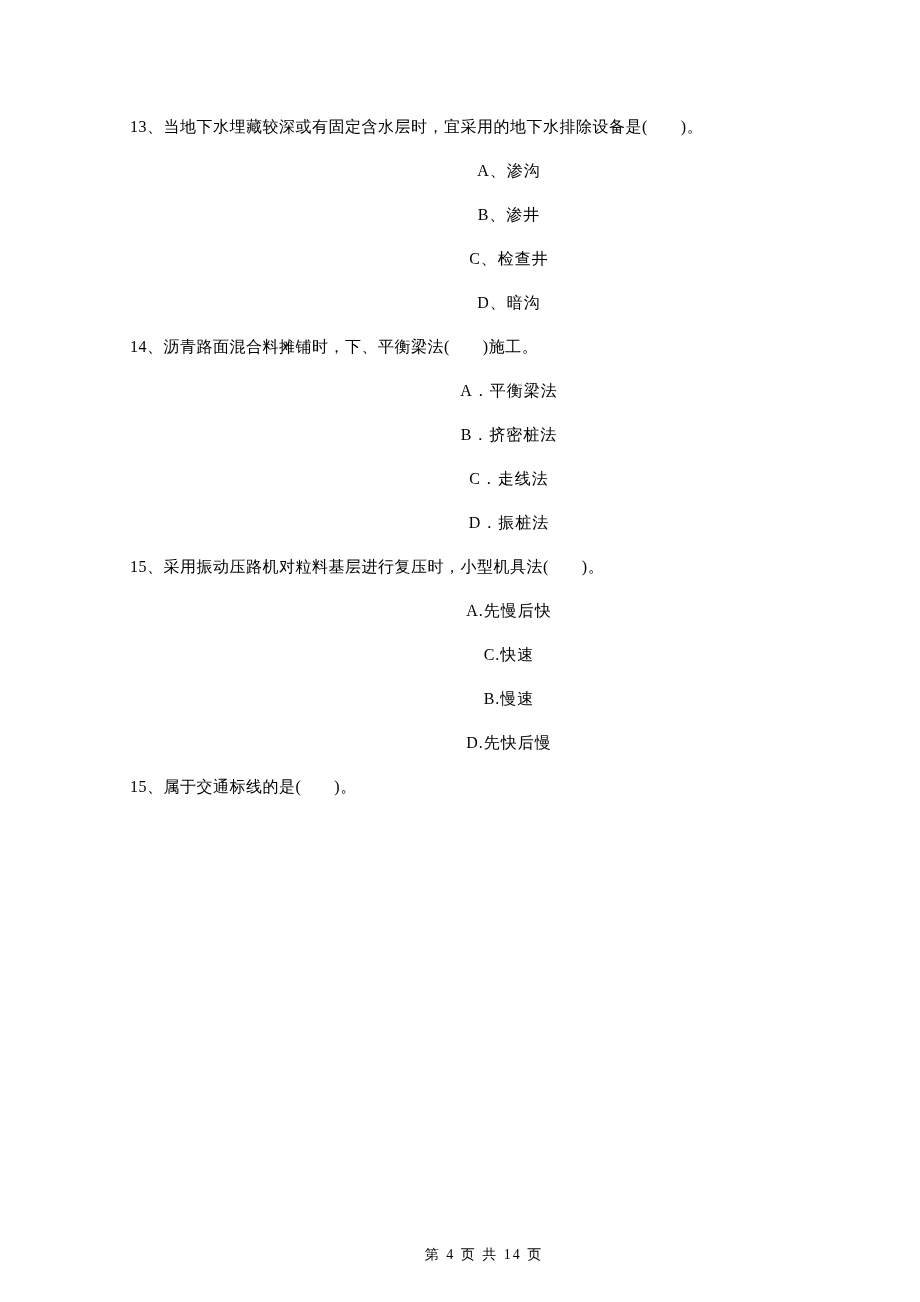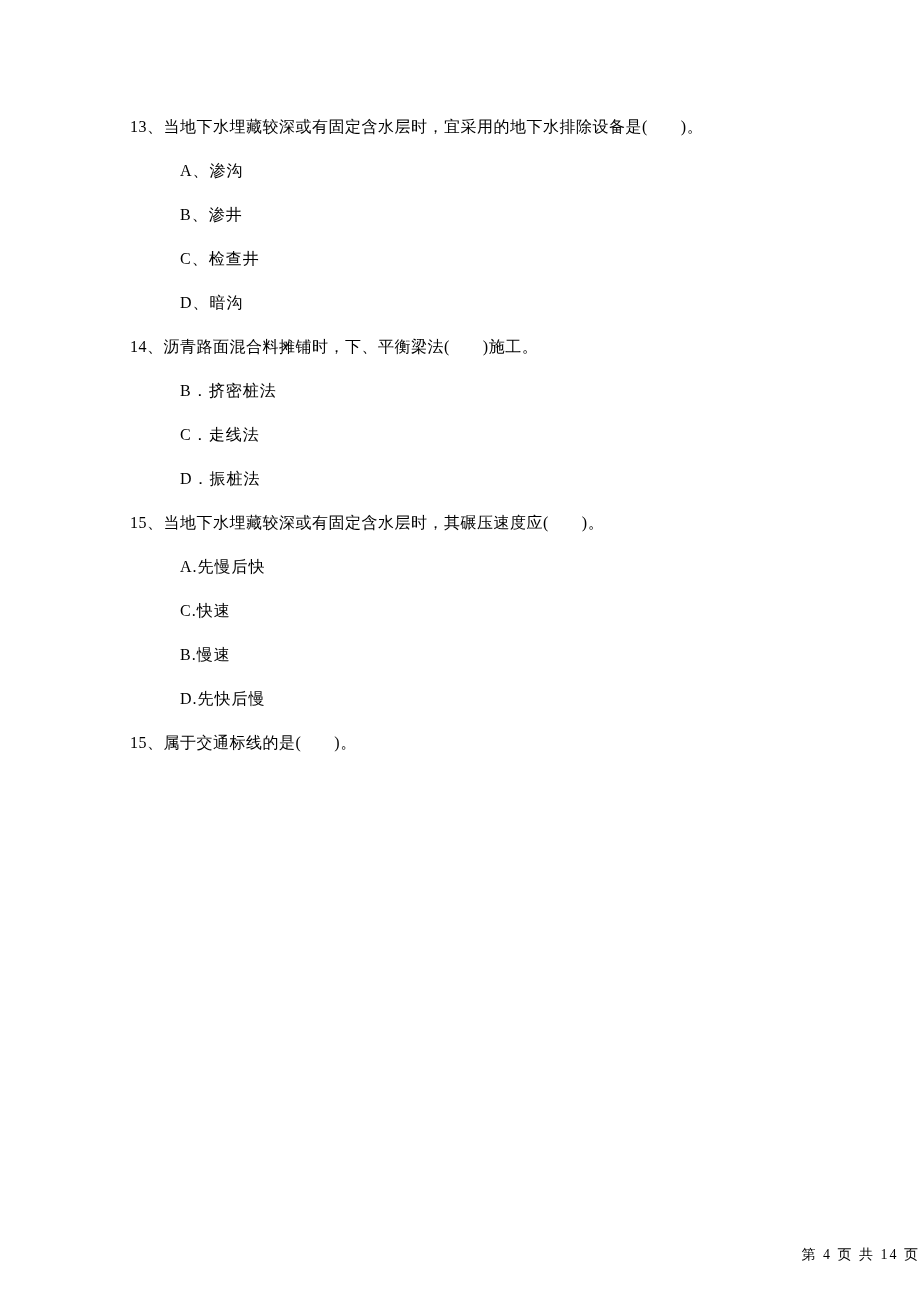--- a/index.html
+++ b/index.html
@@ -19,31 +19,32 @@
   }
   .question {
     margin-bottom: 20px;
   }
   .q-text {
     margin-bottom: 20px;
     letter-spacing: 0.5px;
   }
   .options {
     padding-left: 50px;
+    text-align: center;
   }
   .option {
     margin-bottom: 20px;
     letter-spacing: 1px;
   }
   .footer {
     position: absolute;
     bottom: 38px;
     left: 0;
     right: 0;
-    text-align: right;
+    text-align: center;
     font-size: 14px;
     letter-spacing: 2px;
     color: #000;
     padding-left: 48px;
   }
 </style>
 </head>
 <body>
 
 <div class="page">
@@ -58,29 +59,30 @@
       <div class="option">C、检查井</div>
       <div class="option">D、暗沟</div>
     </div>
   </div>
 
   <div class="question">
     <div class="q-text">
       <span>14、</span><span>沥青路面混合料摊铺时，下、平衡梁法(　　)施工。</span>
     </div>
     <div class="options">
+      <div class="option">A．平衡梁法</div>
       <div class="option">B．挤密桩法</div>
       <div class="option">C．走线法</div>
       <div class="option">D．振桩法</div>
     </div>
   </div>
 
   <div class="question">
     <div class="q-text">
-      <span>15、</span><span>当地下水埋藏较深或有固定含水层时，其碾压速度应(　　)。</span>
+      <span>15、</span><span>采用振动压路机对粒料基层进行复压时，小型机具法(　　)。</span>
     </div>
     <div class="options">
       <div class="option">A.先慢后快</div>
       <div class="option">C.快速</div>
       <div class="option">B.慢速</div>
       <div class="option">D.先快后慢</div>
     </div>
   </div>
 
   <div class="question">

